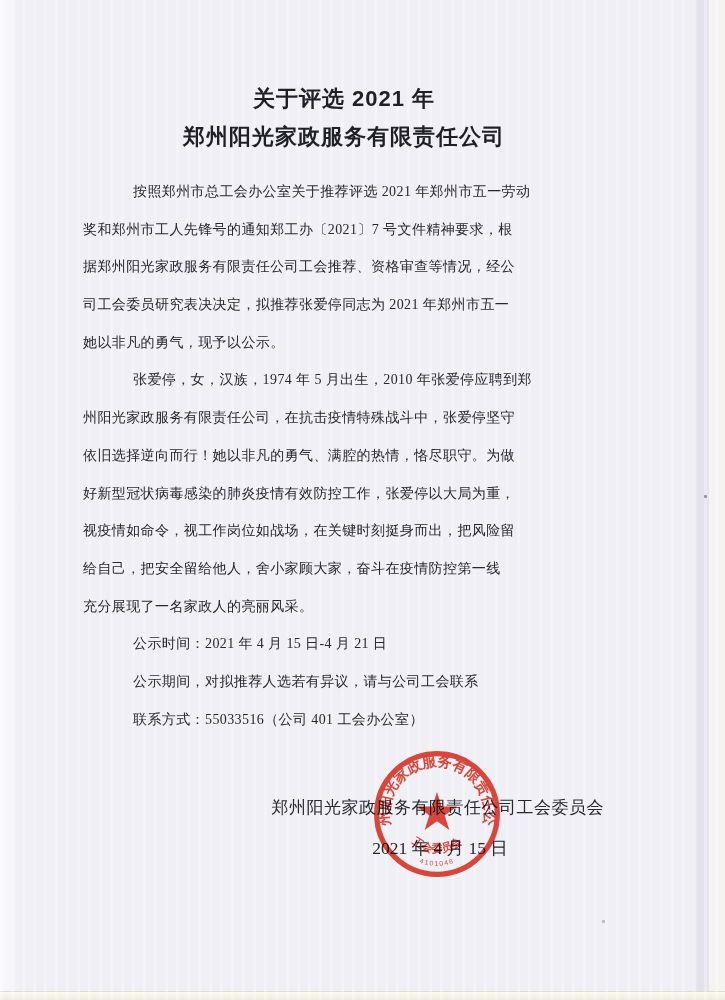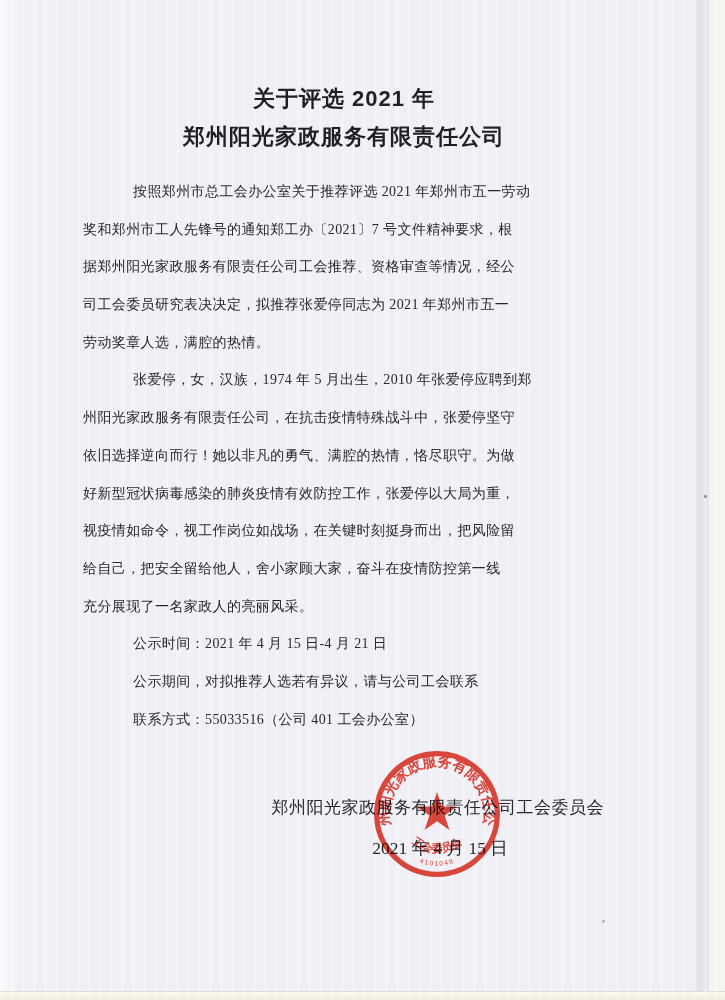--- a/index.html
+++ b/index.html
@@ -65,21 +65,21 @@
   <div class="speck" style="left:602px;top:920px;opacity:.35;"></div>
 
   <div class="title-line" style="top:84px;">关于评选 2021 年</div>
   <div class="title-line" style="top:122px;">郑州阳光家政服务有限责任公司</div>
 
   <div class="body-block">
     <div class="ln indent">按照郑州市总工会办公室关于推荐评选 2021 年郑州市五一劳动</div>
     <div class="ln">奖和郑州市工人先锋号的通知郑工办〔2021〕7 号文件精神要求，根</div>
     <div class="ln">据郑州阳光家政服务有限责任公司工会推荐、资格审查等情况，经公</div>
     <div class="ln">司工会委员研究表决决定，拟推荐张爱停同志为 2021 年郑州市五一</div>
-    <div class="ln">劳动奖章人选，满腔的热情。</div>
+    <div class="ln">她以非凡的勇气，现予以公示。</div>
     <div class="ln indent">张爱停，女，汉族，1974 年 5 月出生，2010 年张爱停应聘到郑</div>
     <div class="ln">州阳光家政服务有限责任公司，在抗击疫情特殊战斗中，张爱停坚守</div>
     <div class="ln">依旧选择逆向而行！她以非凡的勇气、满腔的热情，恪尽职守。为做</div>
     <div class="ln">好新型冠状病毒感染的肺炎疫情有效防控工作，张爱停以大局为重，</div>
     <div class="ln">视疫情如命令，视工作岗位如战场，在关键时刻挺身而出，把风险留</div>
     <div class="ln">给自己，把安全留给他人，舍小家顾大家，奋斗在疫情防控第一线</div>
     <div class="ln">充分展现了一名家政人的亮丽风采。</div>
     <div class="ln indent">公示时间：2021 年 4 月 15 日-4 月 21 日</div>
     <div class="ln indent">公示期间，对拟推荐人选若有异议，请与公司工会联系</div>
     <div class="ln indent">联系方式：55033516（公司 401 工会办公室）</div>

